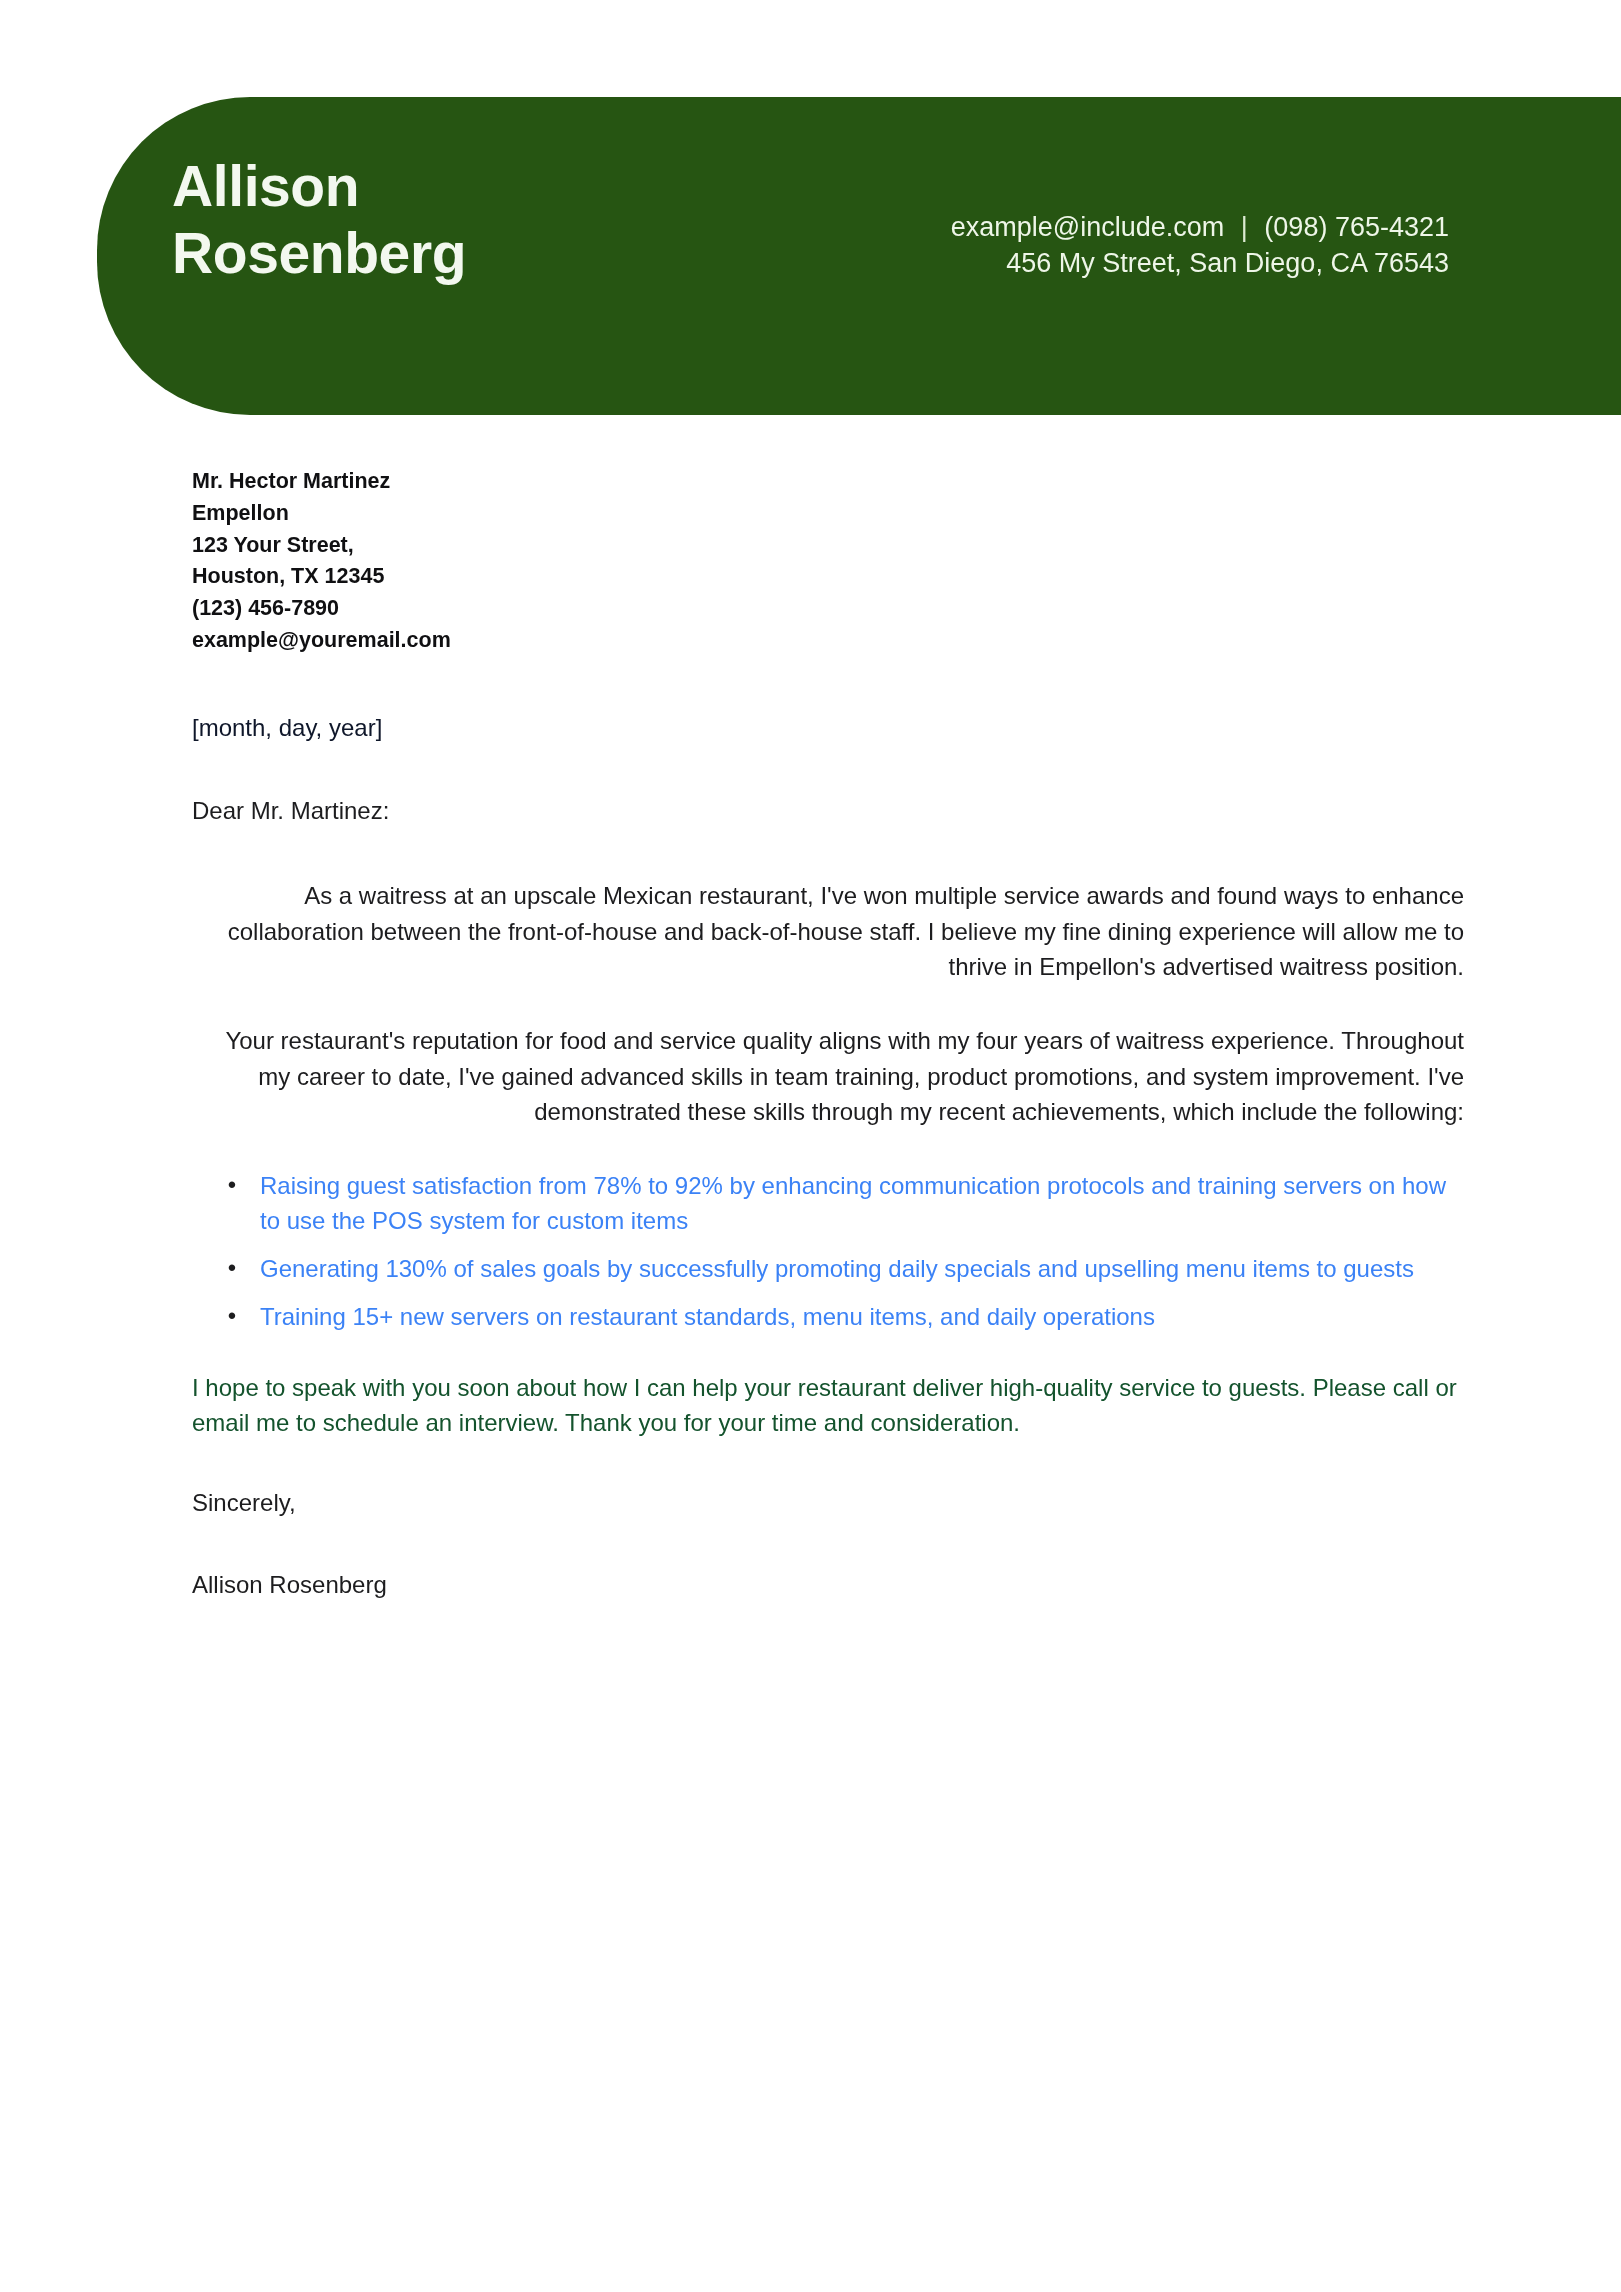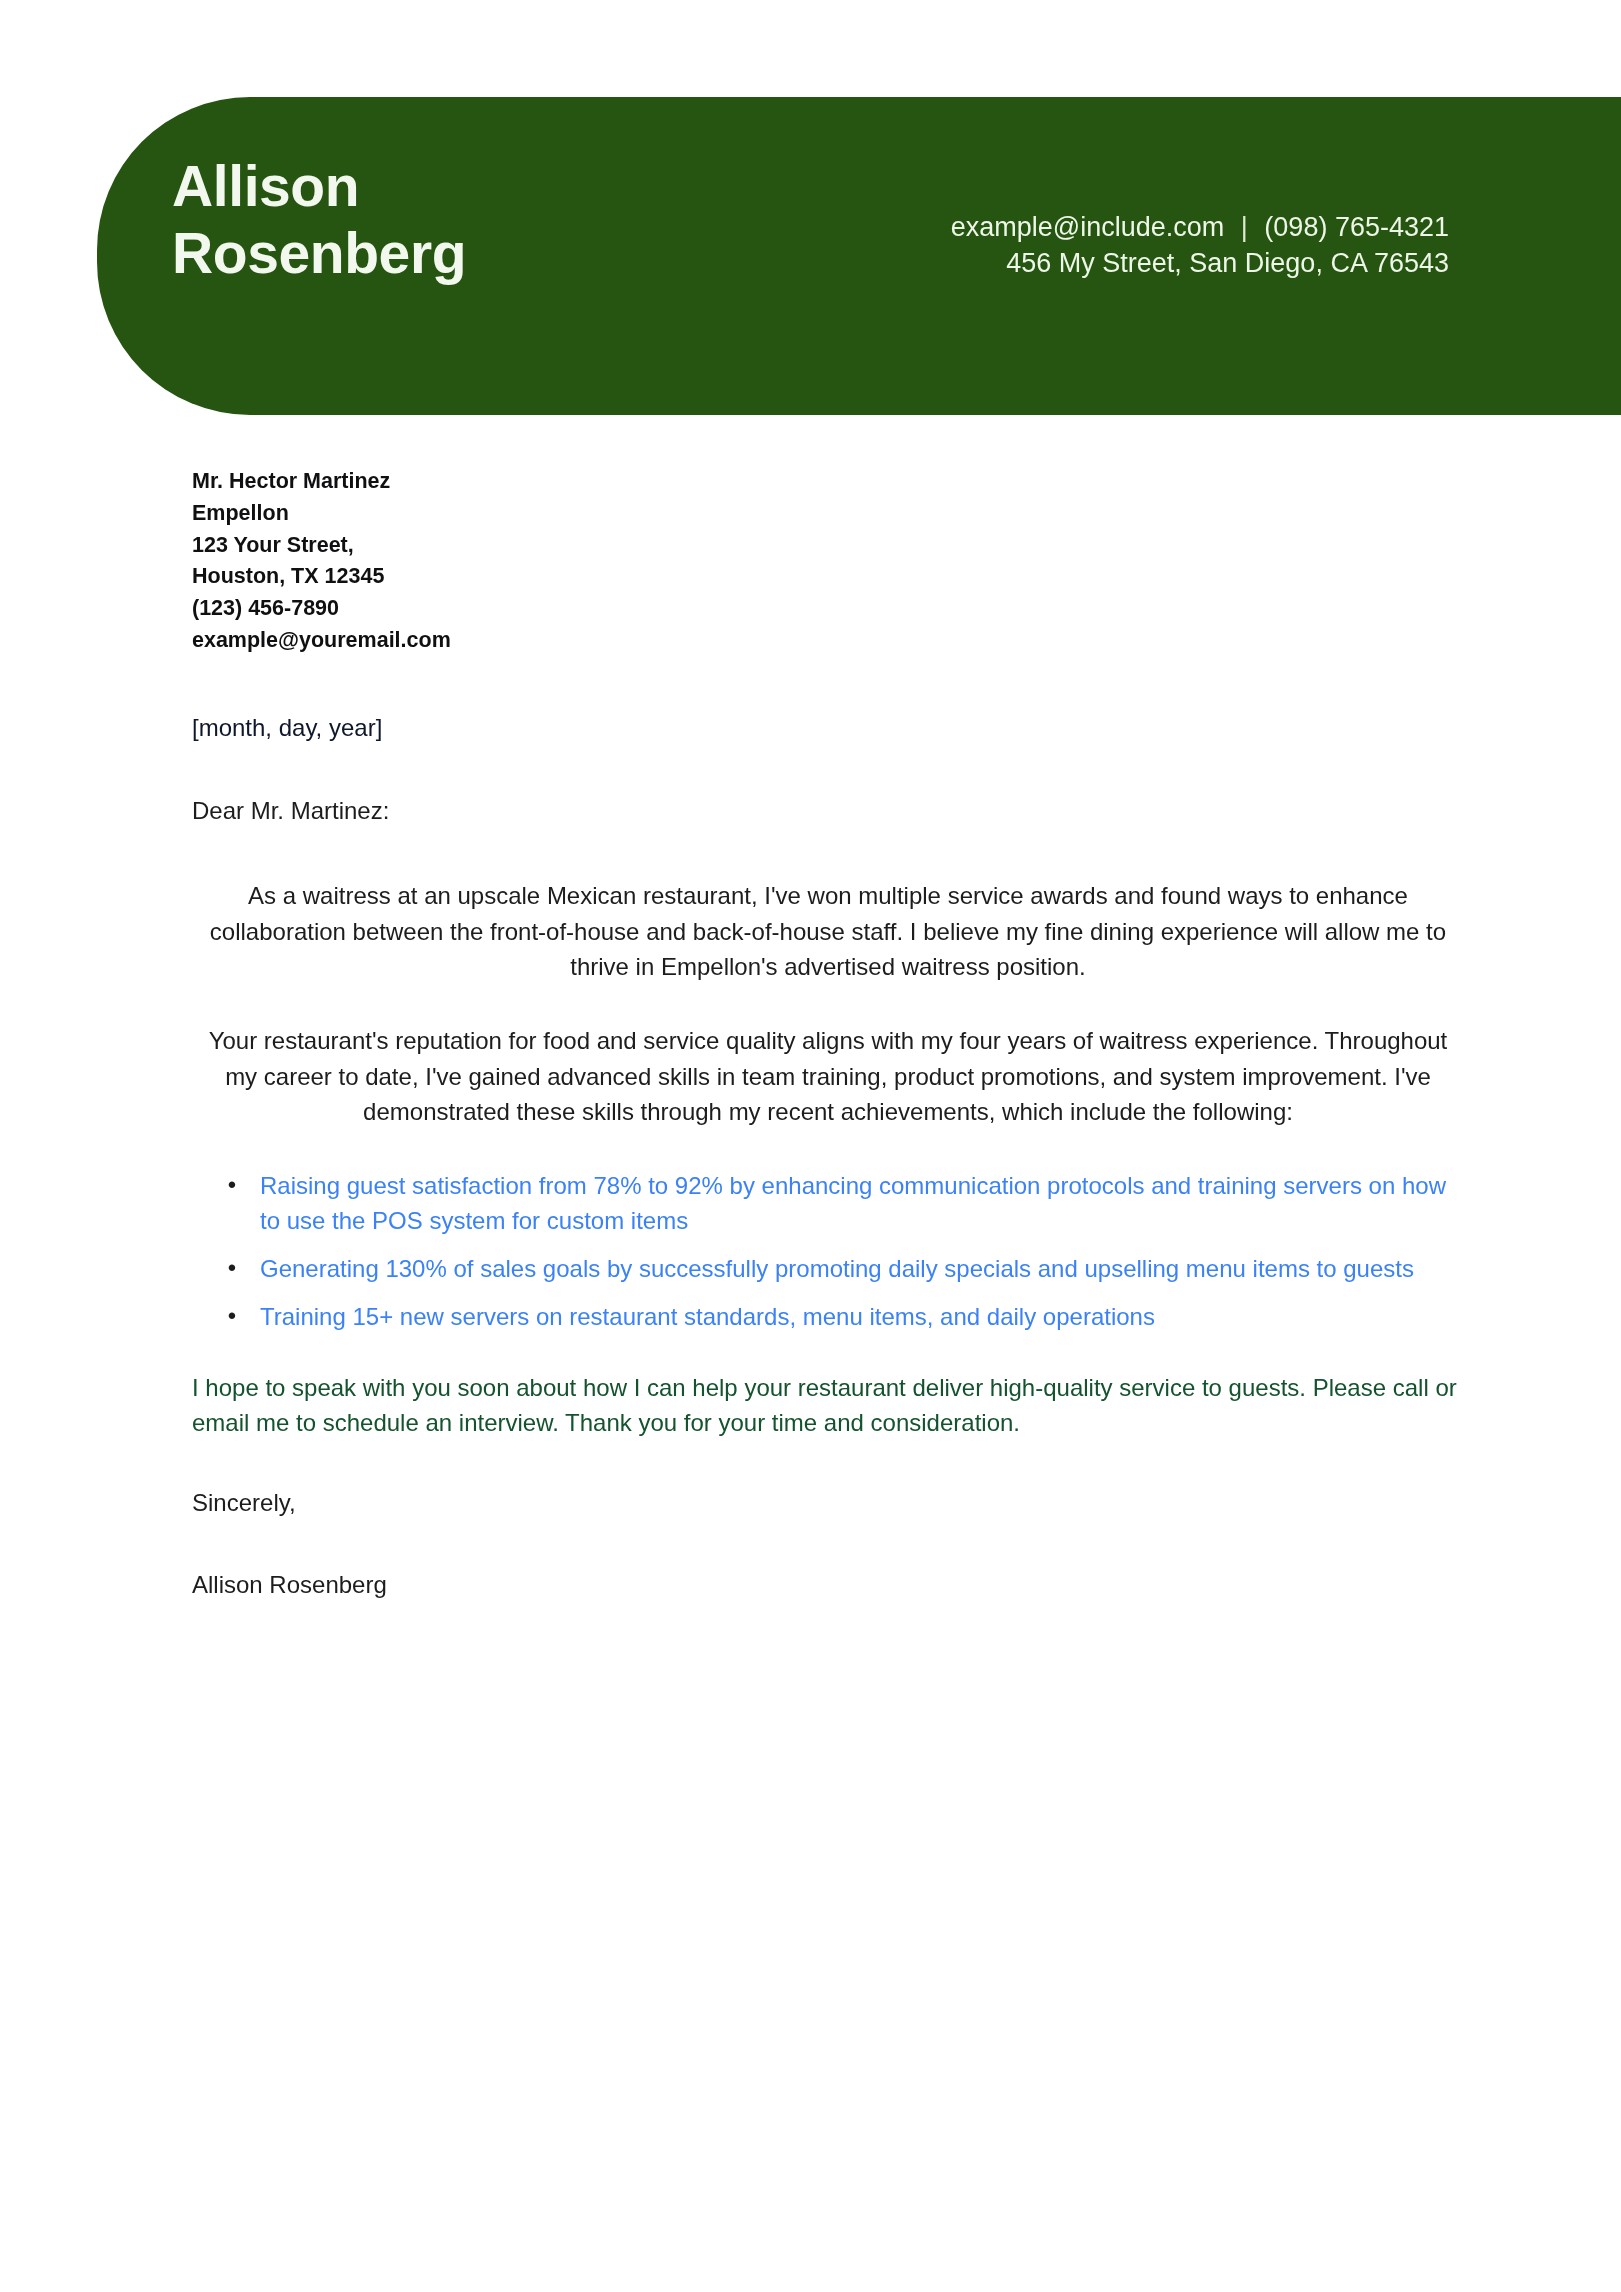--- a/index.html
+++ b/index.html
@@ -112,21 +112,21 @@
     line-height: 1.45;
     color: #1d1d1f;
     margin-bottom: 50px;
   }
 
   .body-para {
     font-size: 24px;
     line-height: 1.47;
     color: #1d1d1f;
     margin-bottom: 39px;
-    text-align: center;
+    text-align: right;
   }
 
   .bullet-list {
     list-style: none;
     margin: 0 0 14.3px 0;
     padding: 0 0 0 34px;
   }
 
   .bullet-list li {
     position: relative;

